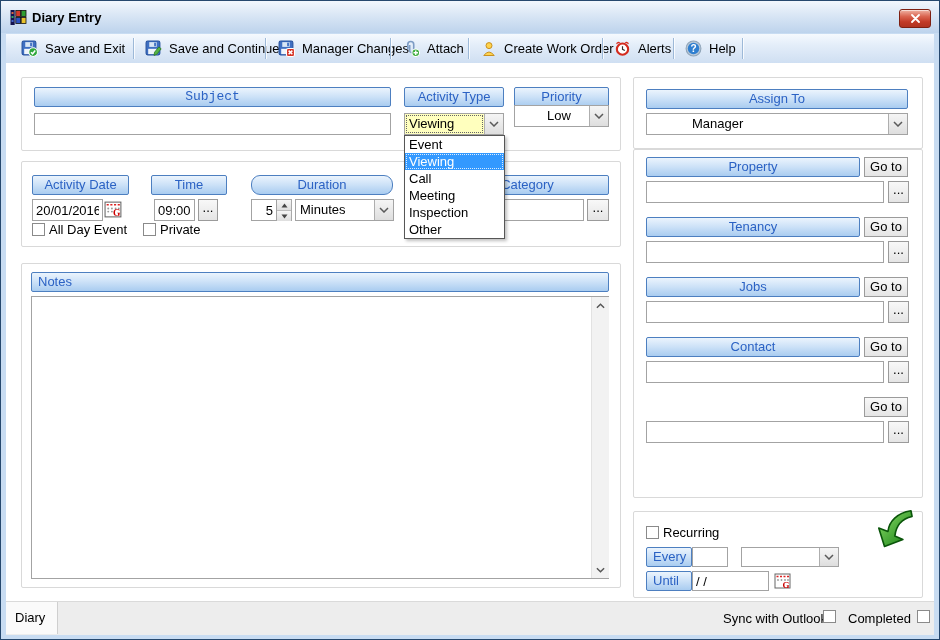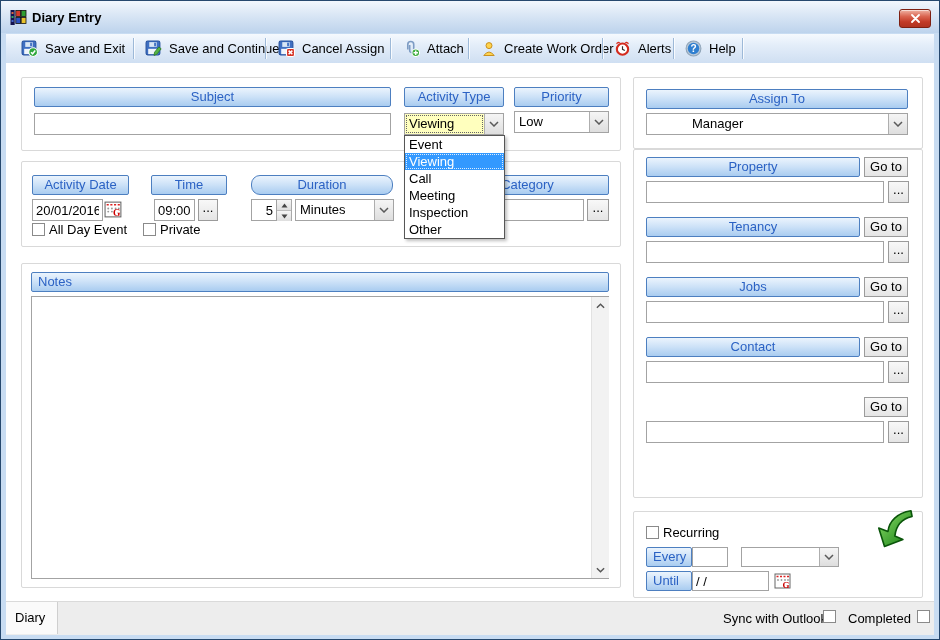--- a/index.html
+++ b/index.html
@@ -109,21 +109,21 @@
       <span>
           <svg width="17" height="17" viewBox="0 0 16 16">
         <rect x="1" y="1" width="13" height="13" rx="1.5" fill="#3f6fc2" stroke="#27529e"></rect>
         <rect x="4" y="2" width="7" height="4.5" fill="#d9e6f5"></rect>
             <rect x="8.6" y="2.5" width="1.7" height="3.4" fill="#3f6fc2"></rect>
         <rect x="3" y="8.3" width="9" height="5" fill="#f0f5fb"></rect>
         <rect x="8" y="8" width="7.5" height="7.5" rx="1.5" fill="#d63426" stroke="#fff"></rect>
         <path d="M10 10 L13.5 13.5 M13.5 10 L10 13.5" stroke="#fff" stroke-width="1.4"></path>
       </svg>
         </span>
-      <span>Cancel Assign</span>
+      <span>Manager Changes</span>
     </div>
     <div class="sep" style="left:384px;"></div>
     <div class="tbtn" style="left:391px;">
       <span>
           <svg width="17" height="17" viewBox="0 0 16 16">
         <path d="M4.5 9 L4.5 4.2 a2.8 2.8 0 0 1 5.6 0 L10.1 10 a1.9 1.9 0 0 1 -3.8 0 L6.3 4.8" fill="none" stroke="#7d9cc4" stroke-width="1.5"></path>
         <circle cx="12" cy="12" r="3.6" fill="#3fae3f" stroke="#fff"></circle>
         <path d="M12 9.9 L12 14.1 M9.9 12 L14.1 12" stroke="#fff" stroke-width="1.3"></path>
       </svg>
         </span>
@@ -161,33 +161,33 @@
       </svg>
         </span>
       <span>Help</span>
     </div>
     <div class="sep" style="left:736px;"></div>
   </div>
 
   <div class="page"></div>
 
   <div class="grp" style="left:20px;top:76px;width:598px;height:72px;"></div>
-  <div class="hdr" style="left:33px;top:86px;width:357px;">Subject</div>
+  <div class="hdr" style="left:33px;top:86px;width:357px;font-family:Liberation Mono, monospace;">Subject</div>
   <input class="inp" style="left: 33px; top: 112px; width: 357px; height: 22px;" value="">
   <div class="hdr" style="left:403px;top:86px;width:100px;">Activity Type</div>
   <div class="combo" style="left:403px;top:112px;width:100px;">
     <div class="val focus">Viewing</div>
     <div class="cbtn">
       <svg width="10" height="6" viewBox="0 0 10 6">
           <polyline points="1,1 5,5 9,1" fill="none" stroke="#5a5a5a" stroke-width="1.5"></polyline>
         </svg>
     </div>
   </div>
   <div class="hdr" style="left:513px;top:86px;width:95px;">Priority</div>
-  <div class="combo" style="left:513px;top:110px;width:95px;">
+  <div class="combo" style="left:513px;top:104px;width:95px;padding-left:28px;">
     <div class="val">Low</div>
     <div class="cbtn">
       <svg width="10" height="6" viewBox="0 0 10 6">
           <polyline points="1,1 5,5 9,1" fill="none" stroke="#5a5a5a" stroke-width="1.5"></polyline>
         </svg>
     </div>
   </div>
 
   <div class="grp" style="left:20px;top:160px;width:598px;height:84px;"></div>
   <div class="hdr" style="left:31px;top:174px;width:97px;">Activity Date</div>

